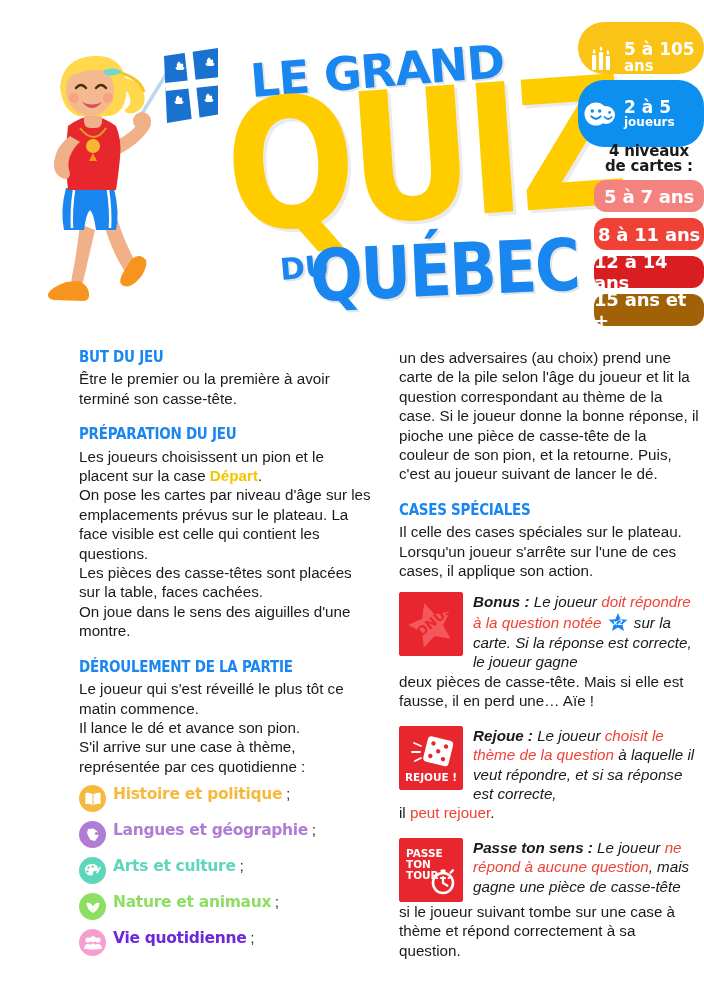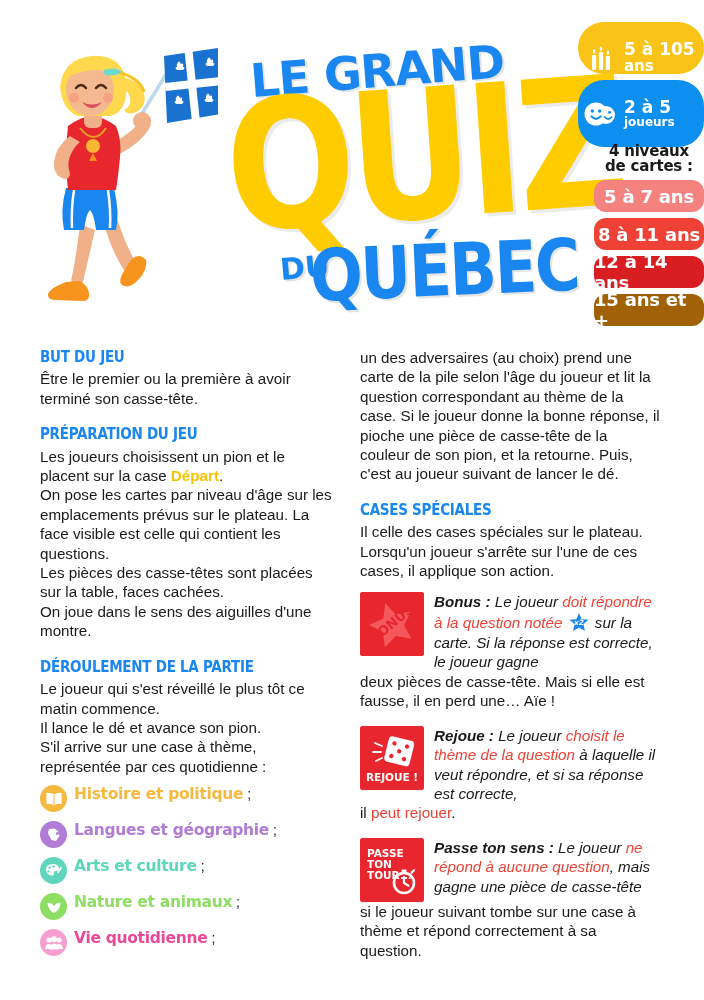--- a/index.html
+++ b/index.html
@@ -79,21 +79,21 @@
     letter-spacing:-.2px;
   }
   .lvl{
     margin-top:6px;height:32px;border-radius:12px;
     display:flex;align-items:center;justify-content:center;
     color:#fff;font-family:"DejaVu Sans", sans-serif;font-weight:bold;
     font-size:18px;letter-spacing:-.2px;
   }
 
   
-  .col{position:absolute;top:348px;font-size:15.2px;line-height:19.4px;color:#1a1a1a;}
+  .col{position:absolute;top:348px;font-size:15.2px;line-height:19.4px;color:#1a1a1a;margin-left:39px;}
   .col-left{left:40px;width:292px;}
   .col-right{left:360px;width:300px;}
 
   h2.sec{
     font-family:"DejaVu Sans", sans-serif;
     font-weight:bold;font-size:15px;letter-spacing:-.3px;
     color:#1a86f0;margin:0 0 2px 0;
     transform:scaleX(.9);transform-origin:left center;
   }
   .sec-gap{height:17px;}
@@ -329,21 +329,21 @@
         <div class="picto-ico" style="background:#f79ed0">
           <svg width="20" height="16" viewBox="0 0 20 16">
             <circle cx="5" cy="5" r="2.6" fill="#ffffff"></circle>
             <circle cx="15" cy="5" r="2.6" fill="#ffffff"></circle>
             <circle cx="10" cy="4.2" r="3" fill="#ffffff"></circle>
             <path d="M1 14 Q1.6 9 5 9 Q8.4 9 9 14 Z" fill="#ffffff"></path>
             <path d="M11 14 Q11.6 9 15 9 Q18.4 9 19 14 Z" fill="#ffffff"></path>
             <path d="M5.6 14.6 Q6.4 8.6 10 8.6 Q13.6 8.6 14.4 14.6 Z" fill="#ffffff"></path>
           </svg>
         </div>
-        <span class="picto-lbl" style="color:#ec4899">Vie quotidienne</span>
+        <span class="picto-lbl" style="color:#6d28d9">Vie quotidienne</span>
         <span class="picto-semi">;</span>
       </div>
 
     </div>
   </div>
 
   <div class="col col-right">
 
     <p class="body">un des adversaires (au choix) prend une carte de la pile selon l'âge du joueur et lit la question correspondant au thème de la case. Si le joueur donne la bonne réponse, il pioche une pièce de casse-tête de la couleur de son pion, et la retourne. Puis, c'est au joueur suivant de lancer le dé.</p>
 

